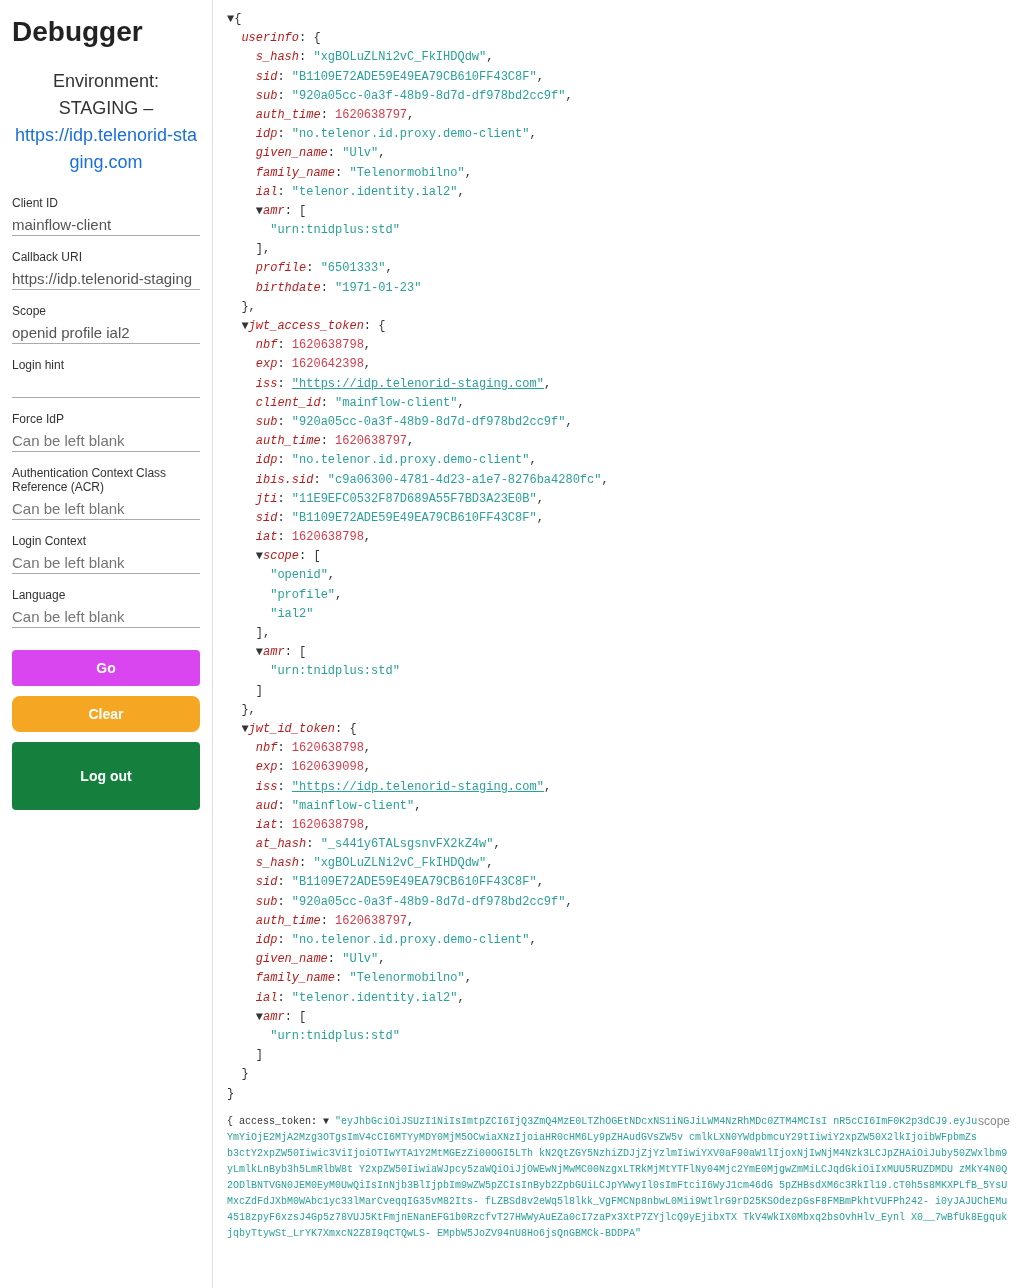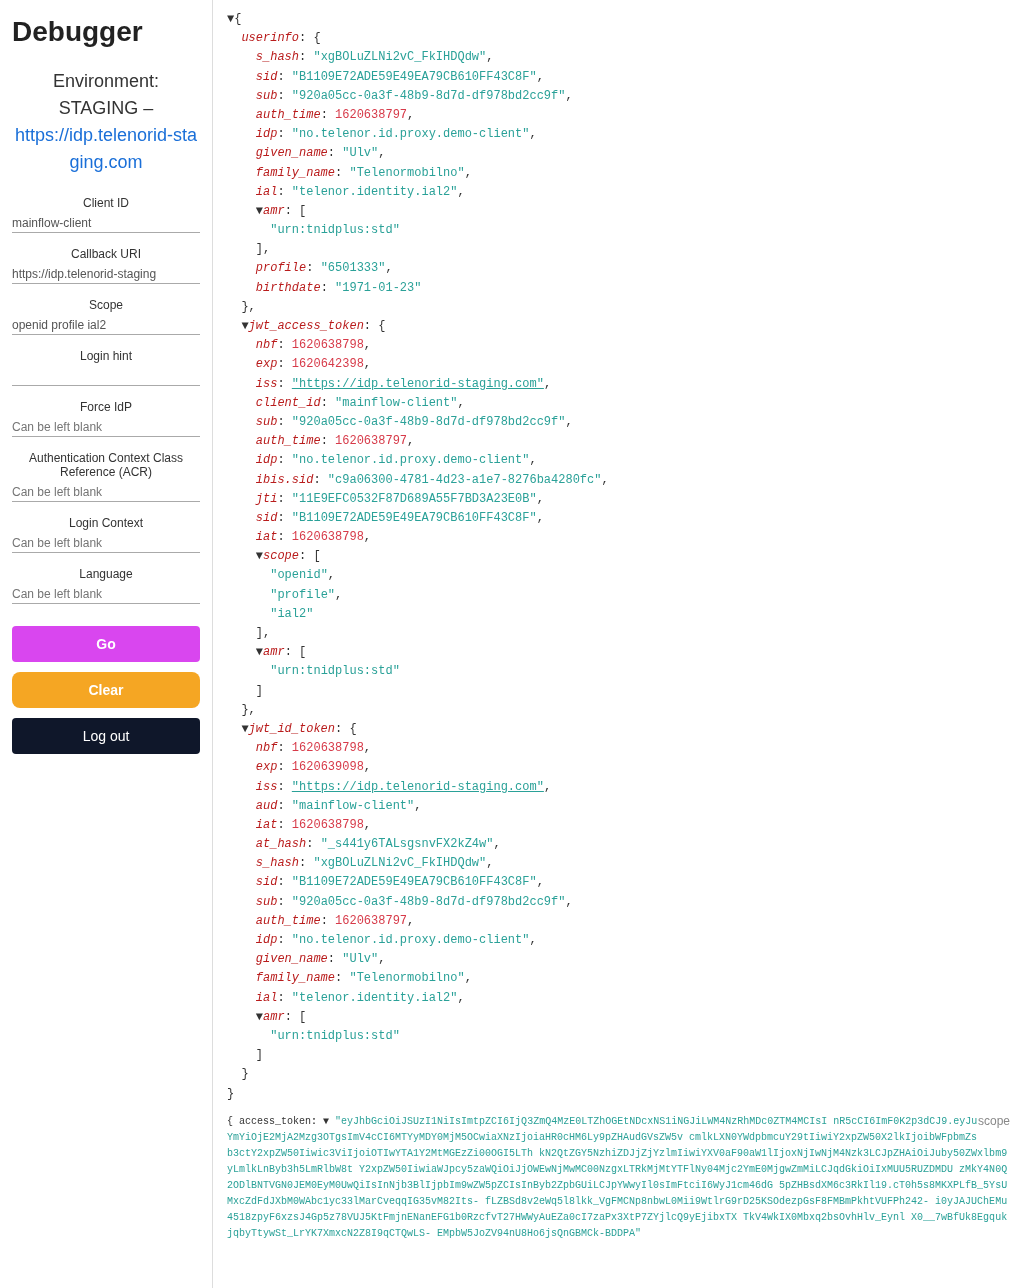--- a/index.html
+++ b/index.html
@@ -45,28 +45,27 @@
     }
 
     .field-group {
       margin-bottom: 14px;
     }
     .field-label {
       font-size: 12px;
       color: #333;
       margin-bottom: 4px;
       font-weight: 500;
-      text-align: center;
     }
     .field-input {
       width: 100%;
       border: none;
       border-bottom: 1px solid #aaa;
       padding: 2px 0;
-      font-size: 12px;
+      font-size: 15px;
       color: #555;
       outline: none;
       background: transparent;
     }
 
     .btn-go {
       background: #d946ef;
       color: #fff;
       border: none;
       border-radius: 4px;
@@ -84,28 +83,28 @@
       border: none;
       border-radius: 8px;
       padding: 10px;
       width: 100%;
       font-size: 14px;
       font-weight: bold;
       cursor: pointer;
       margin-bottom: 10px;
     }
     .btn-logout {
-      background: #0f172a;
+      background: #15803d;
       color: #fff;
       border: none;
       border-radius: 4px;
-      padding: 10px;
+      padding: 26px;
       width: 100%;
       font-size: 14px;
-      font-weight: normal;
+      font-weight: bold;
       cursor: pointer;
     }
 
     
     #main {
       flex: 1;
       overflow-y: auto;
       padding: 10px 14px;
       background: #fff;
     }

